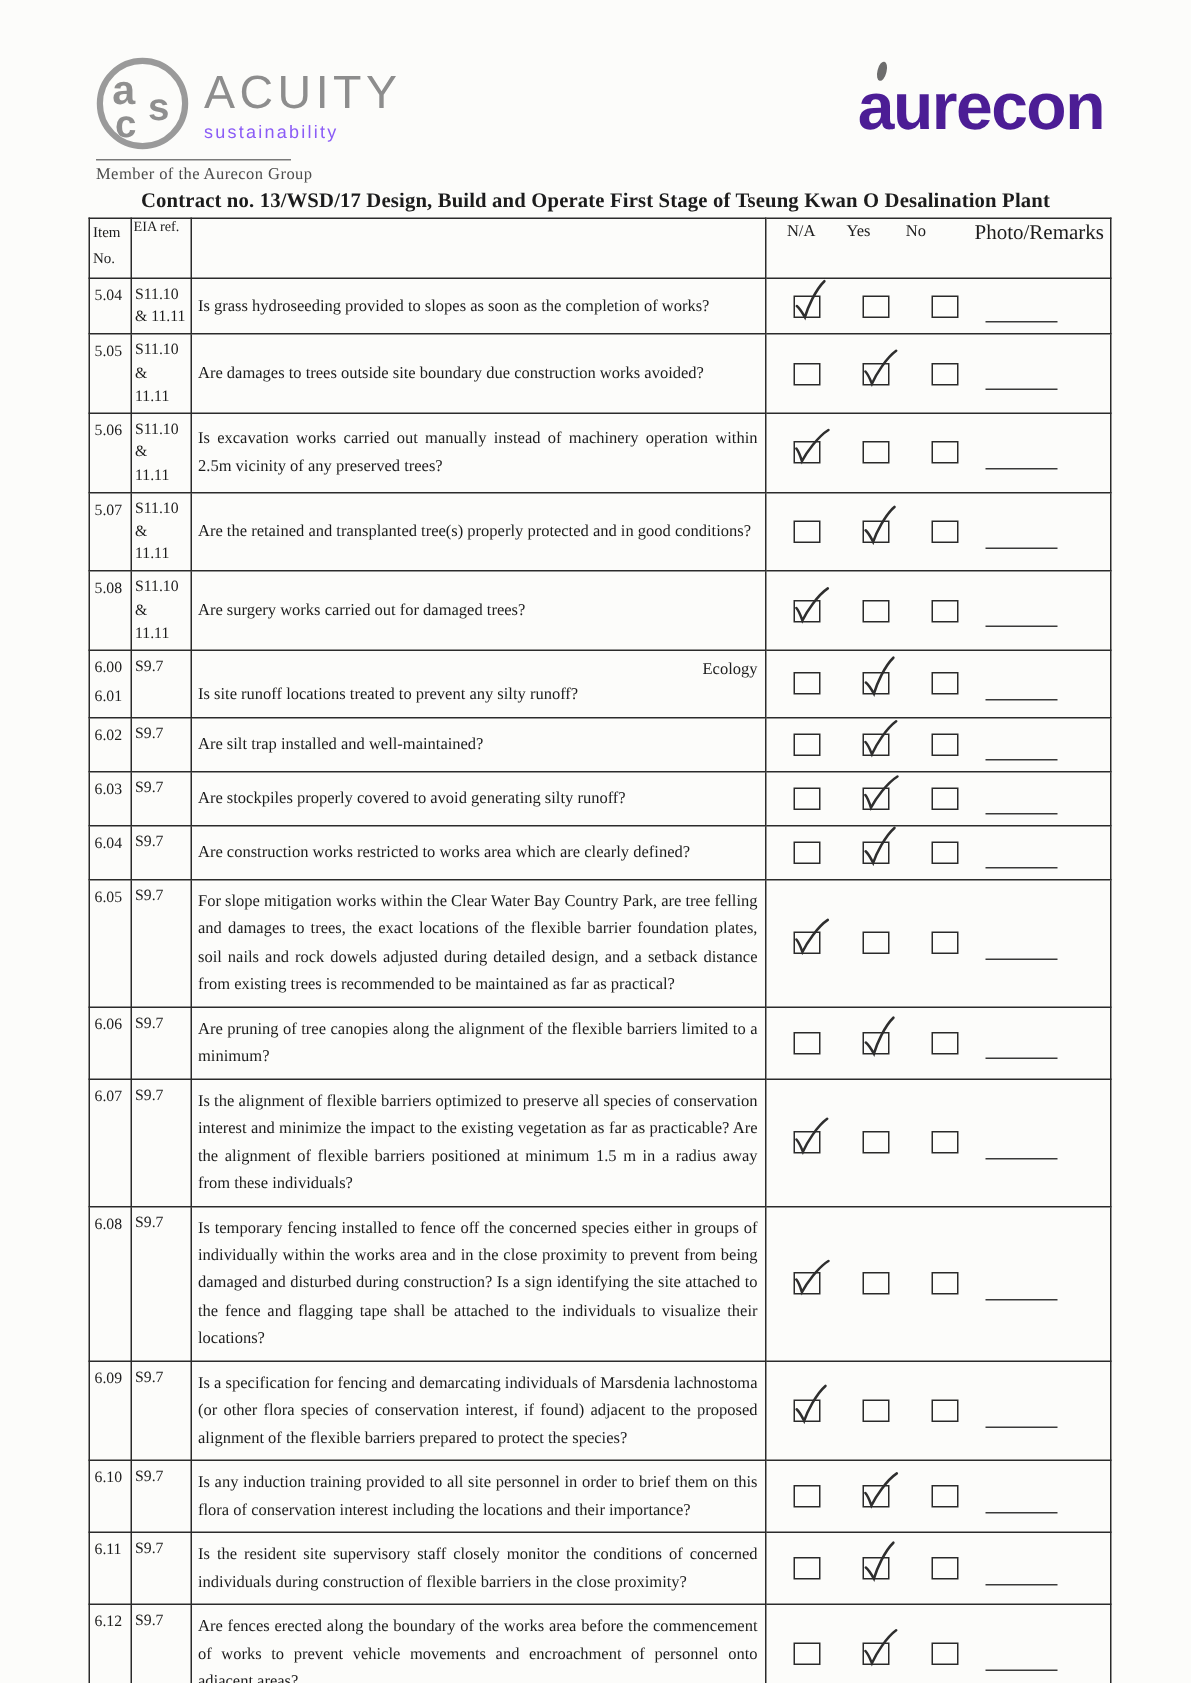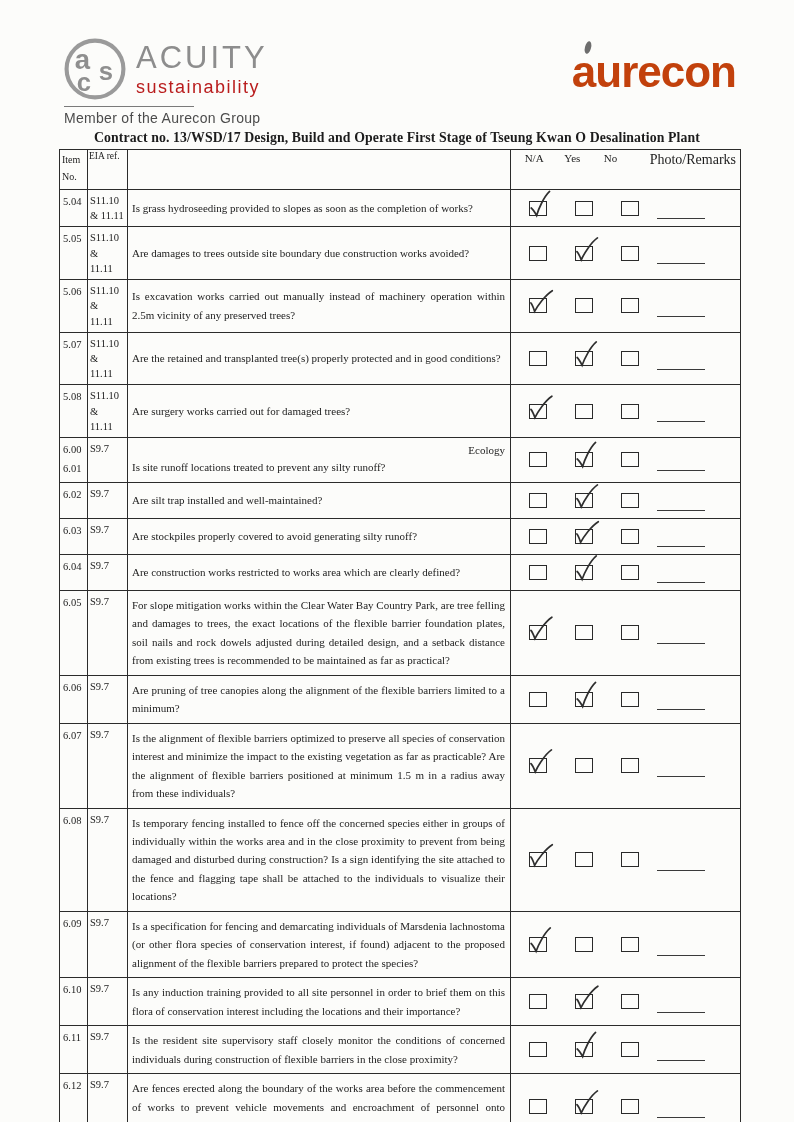--- a/index.html
+++ b/index.html
@@ -21,36 +21,36 @@
   }
   .acuity-block { width: 220px; }
   .acuity-row { display: flex; align-items: center; gap: 8px; }
   .acuity-mark { width: 66px; height: 66px; flex: 0 0 auto; }
   .acuity-name {
     font-family: "Liberation Sans", sans-serif;
     font-size: 31px; letter-spacing: 3px; color: #8d8d8d; font-weight: 500;
   }
   .acuity-sub {
     font-family: "Liberation Sans", sans-serif;
-    font-size: 18px; letter-spacing: 1.5px; color: #b91c1c; margin-top: 1px;
+    font-size: 12px; letter-spacing: 1.5px; color: #8b5cf6; margin-top: 1px;
   }
   .acuity-rule { width: 130px; height: 1px; background: #7a7a7a; margin: 4px 0 3px 2px; }
   .acuity-member {
-    font-family: Liberation Sans, sans-serif;
-    font-size: 14px; color: #4c4c4c; letter-spacing: 0.3px; margin-left: 2px;
+    font-family: Liberation Serif, serif;
+    font-size: 11px; color: #4c4c4c; letter-spacing: 0.3px; margin-left: 2px;
   }
   .aurecon-wrap { position: relative; margin-top: 14px; }
   .aurecon-accent {
     position: absolute; top: -9px; left: 13px;
     width: 6px; height: 13px; background: #6d6d6d;
     border-radius: 3px / 6px; transform: rotate(14deg);
   }
   .aurecon-name {
     font-family: "Liberation Sans", sans-serif;
-    font-size: 44px; font-weight: bold; color: #c2410c;
+    font-size: 44px; font-weight: bold; color: #4c1d95;
     letter-spacing: -1px; line-height: 1;
   }
 
   
   .doc-title {
     text-align: center; font-weight: bold; font-size: 13.8px;
     margin-top: 4px; letter-spacing: 0.1px;
   }
 
   

